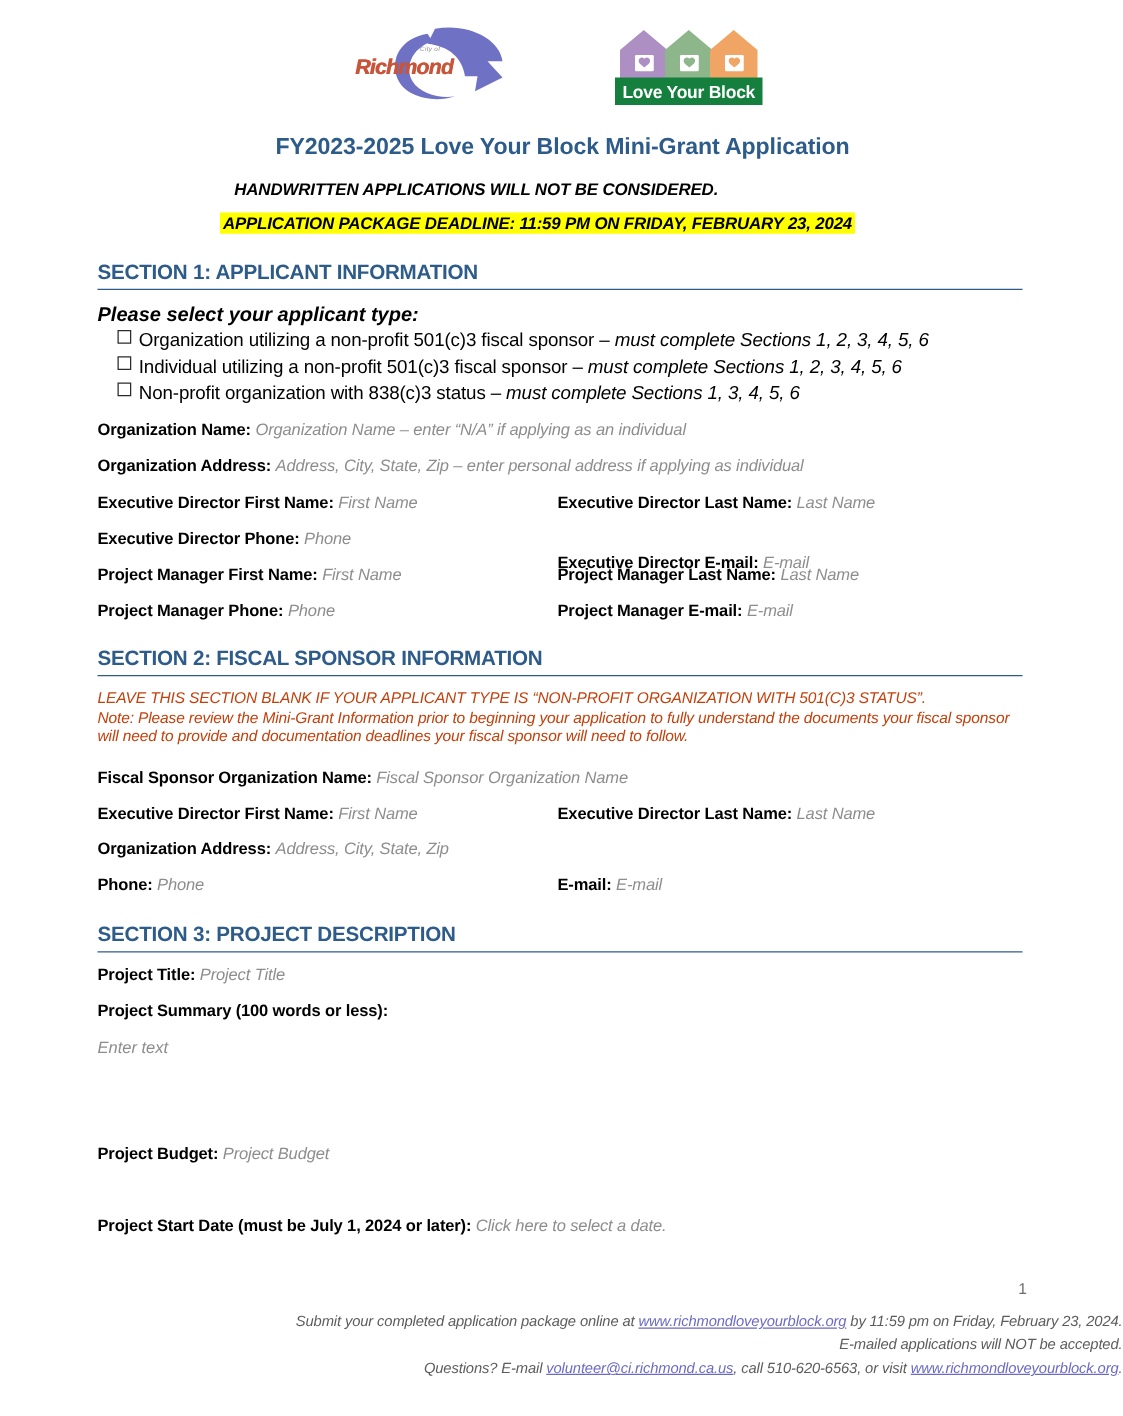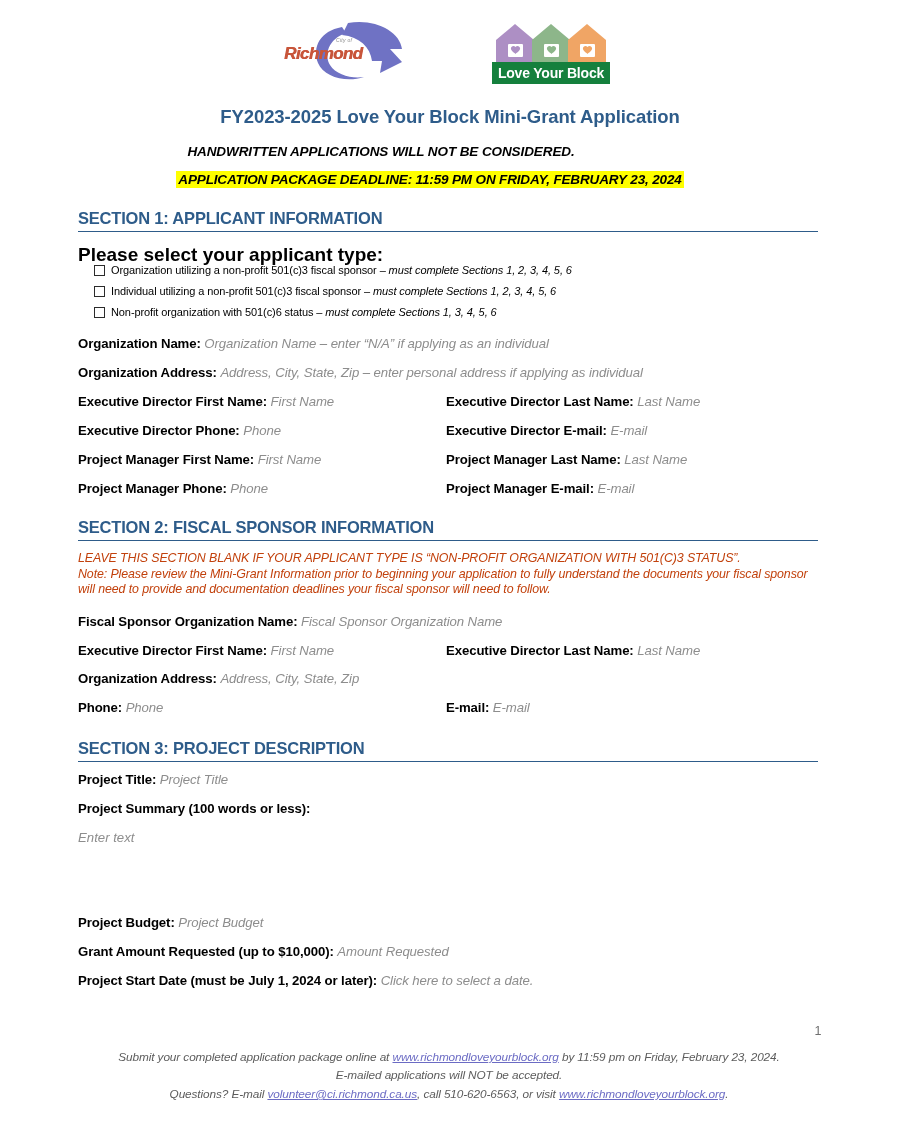--- a/index.html
+++ b/index.html
@@ -156,44 +156,45 @@
     font-size: 13.2px;
     letter-spacing: -0.1px;
     white-space: nowrap;
   }
   .lbl { font-weight: bold; color: #000; }
   .ph  { color: #8D8D8D; font-style: italic; }
 
   .cb-row {
     position: absolute;
     left: 94px;
-    font-size: 11px;
+    font-size: 15px;
     letter-spacing: -0.1px;
     white-space: nowrap;
     display: flex;
-    align-items: flex-end;
+    align-items: flex-start;
     gap: 6px;
   }
   .checkbox {
     display: inline-block;
     width: 9px;
     height: 9px;
     border: 1px solid #2b2b2b;
     background: #fff;
     position: relative;
     top: 0px;
     flex: 0 0 auto;
   }
   .cb-em { font-style: italic; }
 
   .please-select {
     position: absolute;
     left: 78px;
-    font-size: 19px;
-    font-weight: bold;
+    font-size: 16px;
+    font-weight: bold;
+    font-style: italic;
   }
 
   .red-note {
     position: absolute;
     left: 78px;
     width: 742px;
     color: #c2410c;
     font-style: italic;
     font-size: 12.4px;
     line-height: 15.6px;
@@ -215,21 +216,21 @@
     left: 806px;
     width: 24px;
     text-align: center;
     font-size: 12.5px;
     color: #6f6f6f;
   }
   .footer {
     position: absolute;
     left: 0;
     width: 898px;
-    text-align: center;
+    text-align: right;
     font-size: 11.8px;
     font-style: italic;
     color: #5C5C5C;
     letter-spacing: -0.1px;
   }
   .footer a, .flink {
     color: #6B6BC4;
     text-decoration: underline;
     font-style: italic;
   }
@@ -287,21 +288,21 @@
     <span><span>Organization utilizing a non-profit 501(c)3 fiscal sponsor – </span><span class="cb-em">must complete Sections 1, 2, 3, 4, 5, 6</span></span>
   </div>
 
   <div class="cb-row" style="top:285px;">
     <span class="checkbox"></span>
     <span><span>Individual utilizing a non-profit 501(c)3 fiscal sponsor – </span><span class="cb-em">must complete Sections 1, 2, 3, 4, 5, 6</span></span>
   </div>
 
   <div class="cb-row" style="top:306px;">
     <span class="checkbox"></span>
-    <span><span>Non-profit organization with 501(c)6 status – </span><span class="cb-em">must complete Sections 1, 3, 4, 5, 6</span></span>
+    <span><span>Non-profit organization with 838(c)3 status – </span><span class="cb-em">must complete Sections 1, 3, 4, 5, 6</span></span>
   </div>
 
   <div class="row" style="left:78px; top:336px;">
     <span class="lbl">Organization Name:</span>
     <span class="ph">Organization Name – enter “N/A” if applying as an individual</span>
   </div>
 
   <div class="row" style="left:78px; top:365px;">
     <span class="lbl">Organization Address:</span>
     <span class="ph">Address, City, State, Zip – enter personal address if applying as individual</span>
@@ -313,21 +314,21 @@
   </div>
   <div class="row" style="left:446px; top:394px;">
     <span class="lbl">Executive Director Last Name:</span>
     <span class="ph">Last Name</span>
   </div>
 
   <div class="row" style="left:78px; top:423px;">
     <span class="lbl">Executive Director Phone:</span>
     <span class="ph">Phone</span>
   </div>
-  <div class="row" style="left:446px; top:423px;">
+  <div class="row" style="left:446px; top:442px;">
     <span class="lbl">Executive Director E-mail:</span>
     <span class="ph">E-mail</span>
   </div>
 
   <div class="row" style="left:78px; top:452px;">
     <span class="lbl">Project Manager First Name:</span>
     <span class="ph">First Name</span>
   </div>
   <div class="row" style="left:446px; top:452px;">
     <span class="lbl">Project Manager Last Name:</span>
@@ -389,24 +390,20 @@
     <span class="lbl">Project Summary (100 words or less):</span>
   </div>
 
   <div class="enter-text" style="top:830px;">Enter text</div>
 
   <div class="row" style="left:78px; top:915px;">
     <span class="lbl">Project Budget:</span>
     <span class="ph">Project Budget</span>
   </div>
 
-  <div class="row" style="left:78px; top:944px;">
-    <span class="lbl">Grant Amount Requested (up to $10,000):</span>
-    <span class="ph">Amount Requested</span>
-  </div>
 
   <div class="row" style="left:78px; top:973px;">
     <span class="lbl">Project Start Date (must be July 1, 2024 or later):</span>
     <span class="ph">Click here to select a date.</span>
   </div>
 
 
   <div class="page-num">1</div>
 
   <div class="footer" style="top:1050px;">

